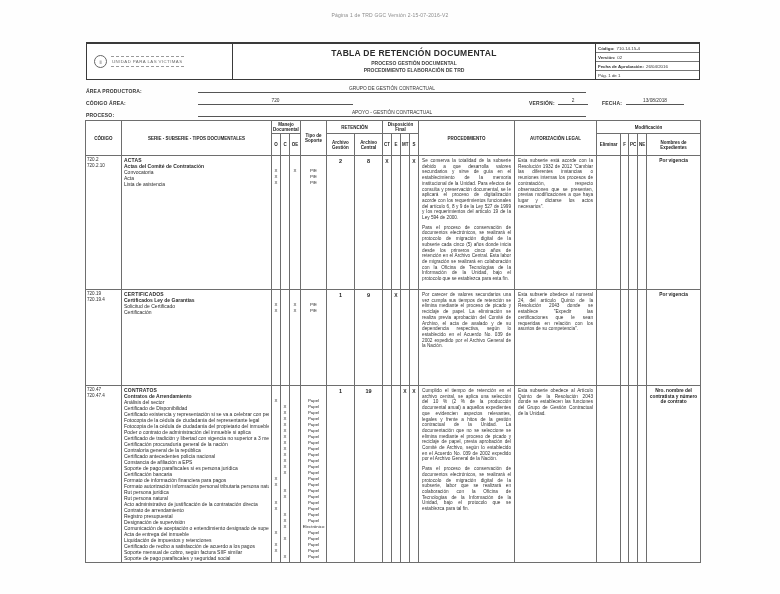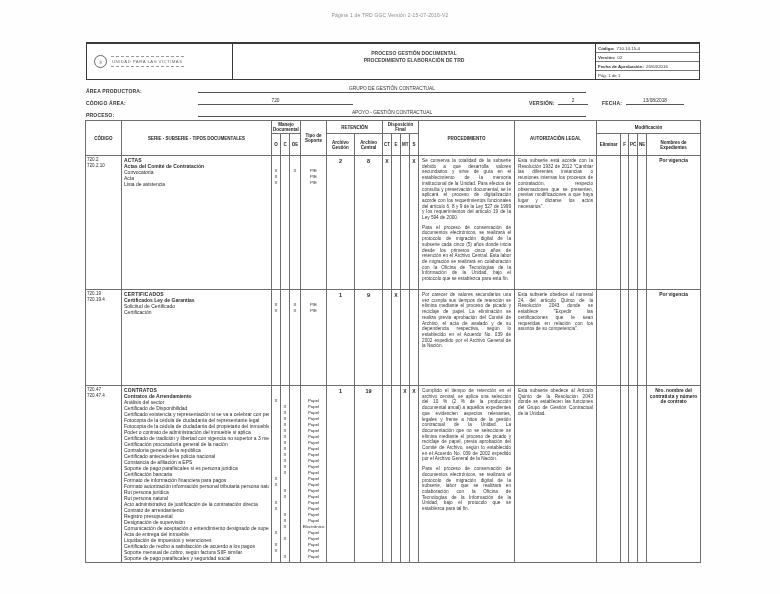--- a/index.html
+++ b/index.html
@@ -68,20 +68,21 @@
 <div class="page">
 
   <div class="caption">Página 1 de TRD GGC Versión 2-15-07-2016-V2</div>
 
   <div class="headband">
     <div class="logo-cell">
       <div class="logo-circle">ii</div>
       <div class="logo-text">UNIDAD PARA LAS VÍCTIMAS</div>
     </div>
     <div class="title-cell">
+      <div class="doc-title">TABLA DE RETENCIÓN DOCUMENTAL</div>
       <div class="doc-sub">PROCESO GESTIÓN DOCUMENTAL</div>
       <div class="doc-sub">PROCEDIMIENTO ELABORACIÓN DE TRD</div>
     </div>
     <div class="code-cell">
       <div class="code-row">
         <b>Código:</b>
         <span>710.14.15-4</span>
       </div>
       <div class="code-row">
         <b>Versión:</b>

